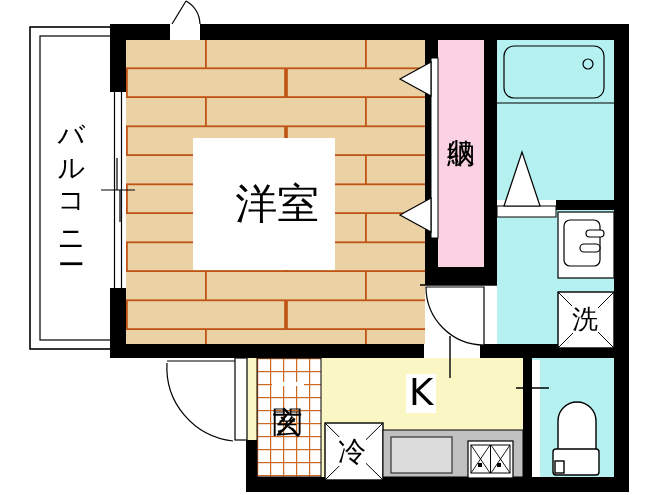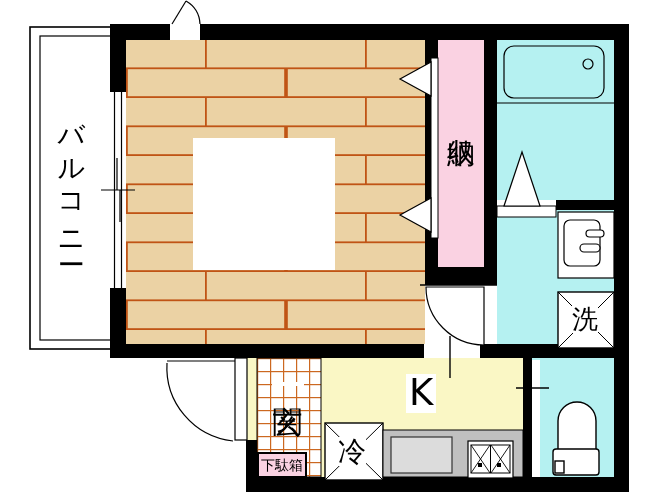--- a/index.html
+++ b/index.html
@@ -151,27 +151,26 @@
   <g>
     <line x1="167" y1="361" x2="235" y2="361" stroke="#000" stroke-width="1.2"></line>
     <rect x="235" y="358" width="12" height="82" fill="#fff" stroke="#000" stroke-width="1.2"></rect>
     <path d="M167,363 A74,74 0 0 0 233,441" fill="none" stroke="#000" stroke-width="1.2"></path>
   </g>
 </svg>
 
 <div class="lbl vert balcony-label" style="left:57px;top:104px;">バルコニー</div>
 
 <div class="lbl whitebg room-label" style="left:193px;top:138px;">
-  <br>
+  <span>洋室</span><br>
 </div>
 
 <div class="lbl vert closet-label" style="left:446px;top:116px;">収納</div>
 
 <div class="lbl whitebg washer-label" style="left:572px;top:306px;">洗</div>
 
 <div class="lbl whitebg k-label" style="left:406px;top:374px;">K</div>
 
 <div class="lbl whitebg fridge-label" style="left:338px;top:437px;">冷</div>
 
 <div class="lbl vert entrance-label" style="left:272px;top:382px;">玄関</div>
 
-<div class="lbl shoebox-label" style="left:257px;top:452px;background:#fad2e2;">下駄箱</div>
 </div>
 
 </body></html>

